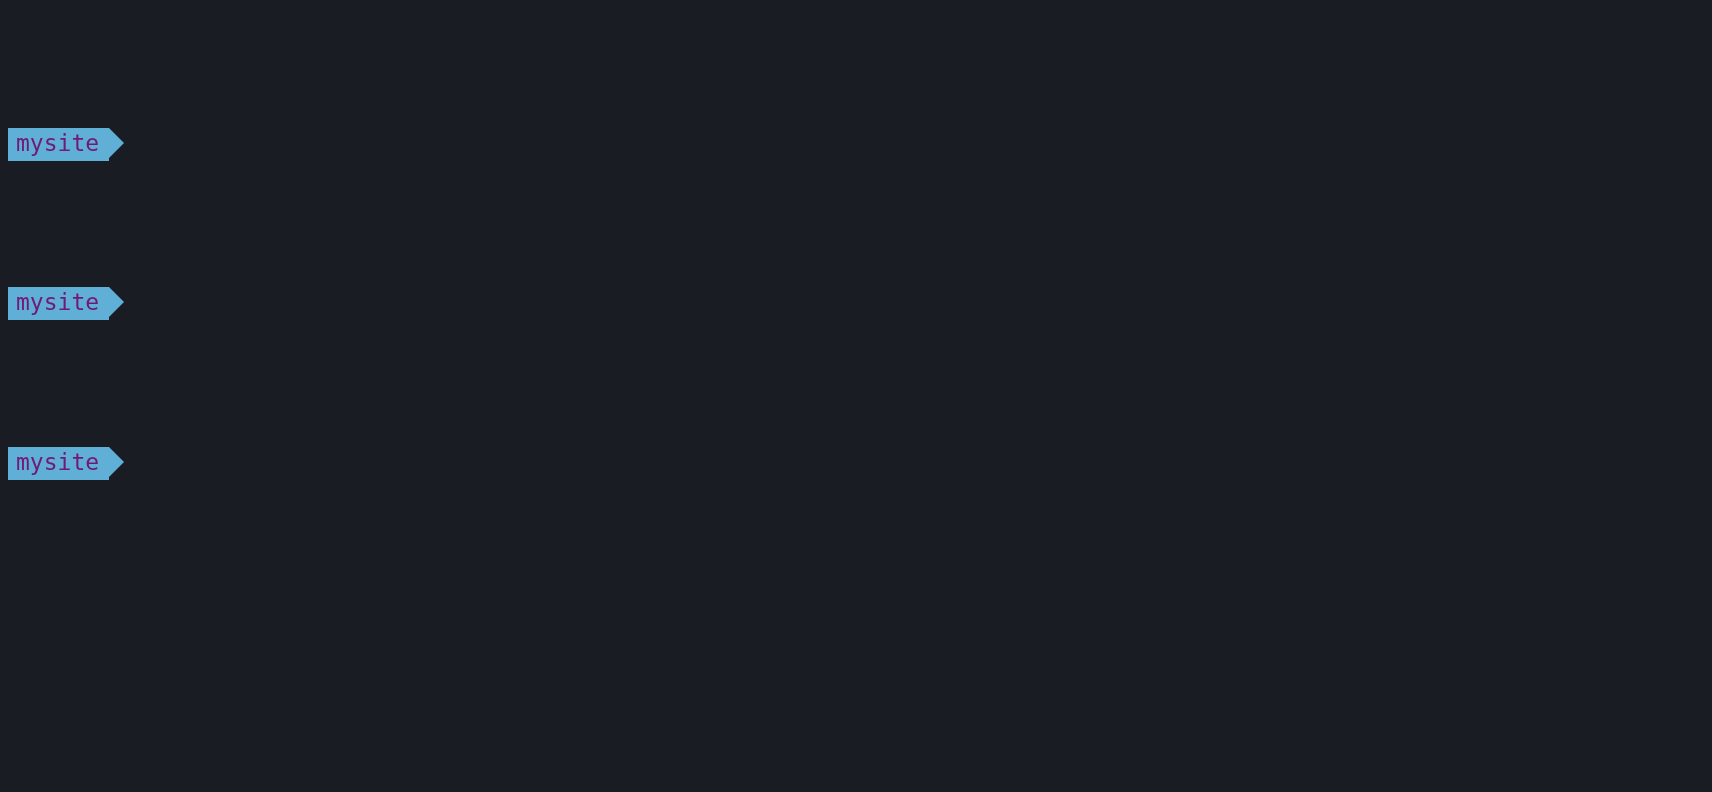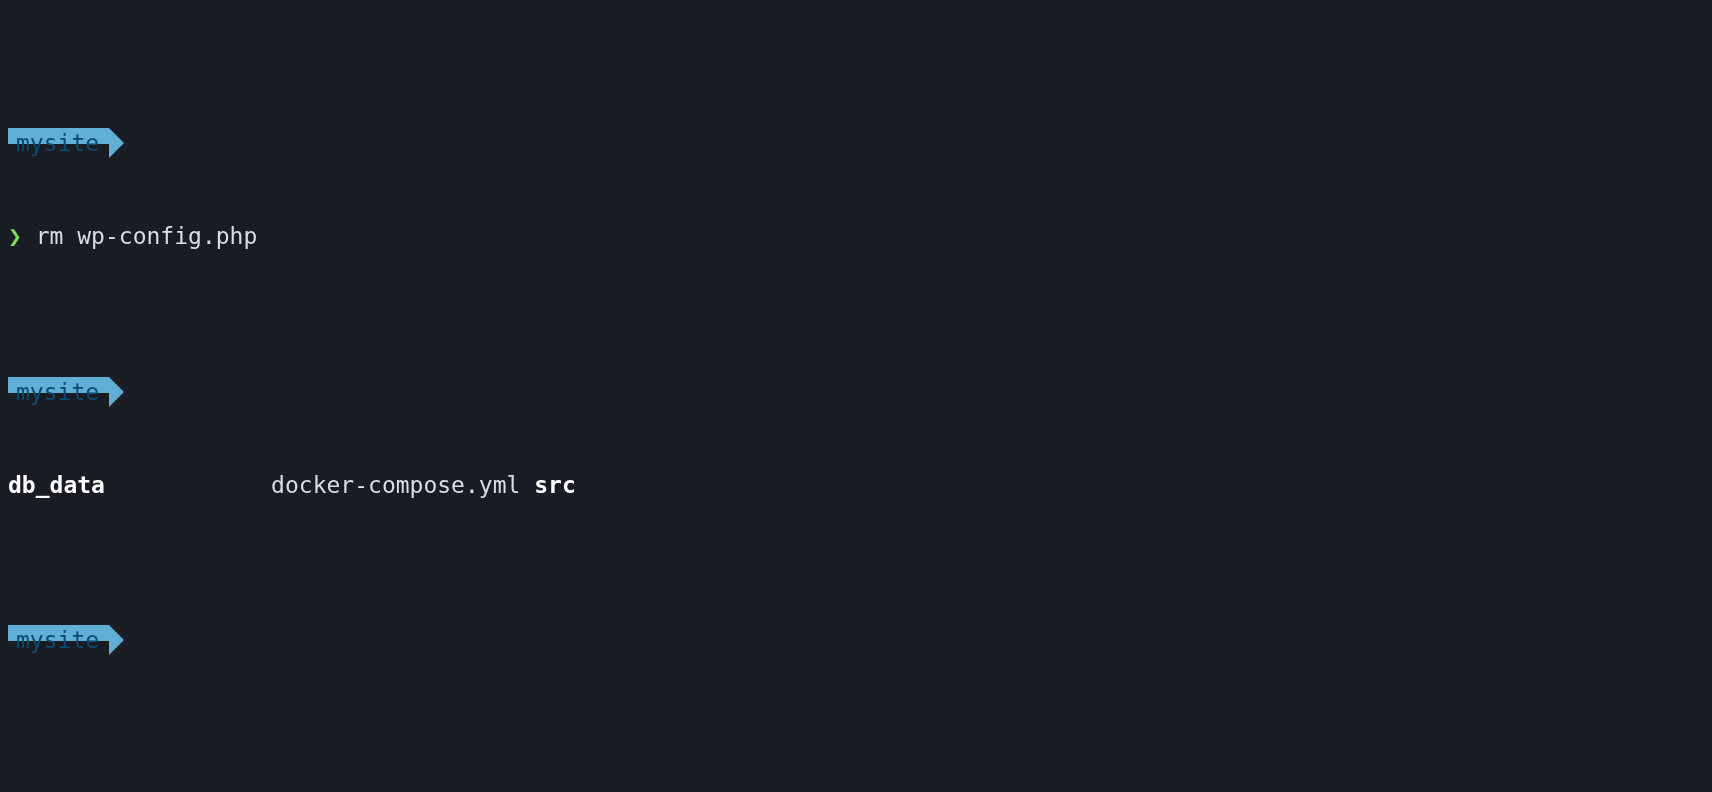--- a/index.html
+++ b/index.html
@@ -13,22 +13,22 @@
   }
   .terminal {
     padding: 4px 8px 10px 8px;
     white-space: pre-wrap;
     word-break: break-all;
   }
   .badge {
     display: inline-block;
     position: relative;
     background: #5fafd7;
-    color: #0c4a6e;
-    padding: 0 10px 0 8px;
+    color: #701a75;
+    padding: 0 10px 17px 8px;
     margin-bottom: 2px;
     height: 16px;
     line-height: 30px;
   }
   .badge::after {
     content: "";
     position: absolute;
     right: -15px;
     top: 0;
     width: 0;
@@ -42,25 +42,23 @@
   .dir { color: #ffffff; font-weight: bold; }
   .white { color: #d8dee9; }
 </style>
 </head>
 <body>
 
 <div class="terminal">
 
   
   <div><span class="badge">mysite</span></div>
-  <div><span class="prompt-sym">❯</span> <span class="cmd-text">rm wp-config.php</span></div>
 
   
   <div><span class="badge">mysite</span></div>
-  <div><span class="dir">db_data</span><span class="white">            </span><span class="white">docker-compose.yml</span> <span class="dir">src</span></div>
 
   
   <div><span class="badge">mysite</span></div>
   
 
   
 
   
   
   

